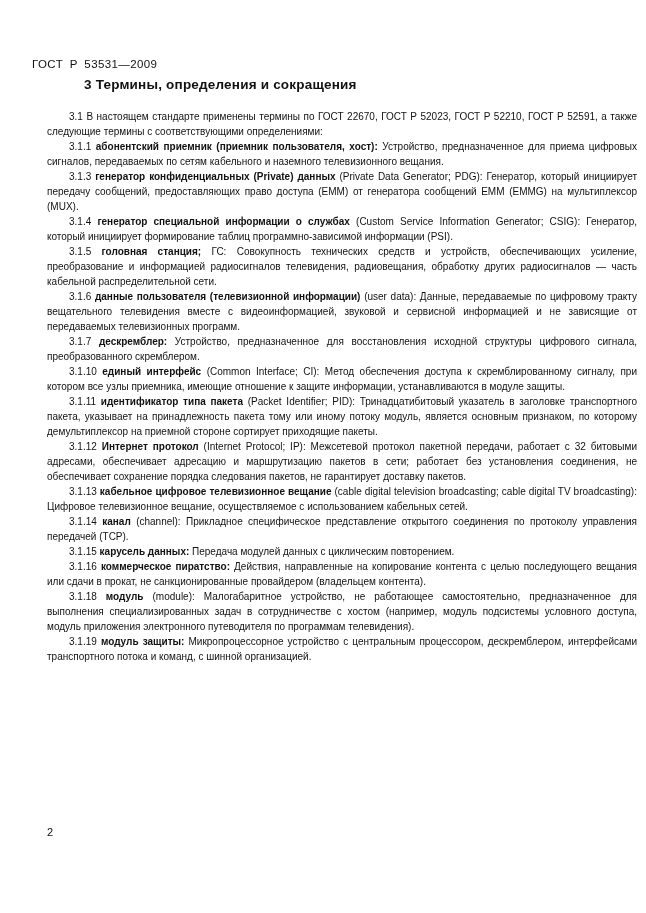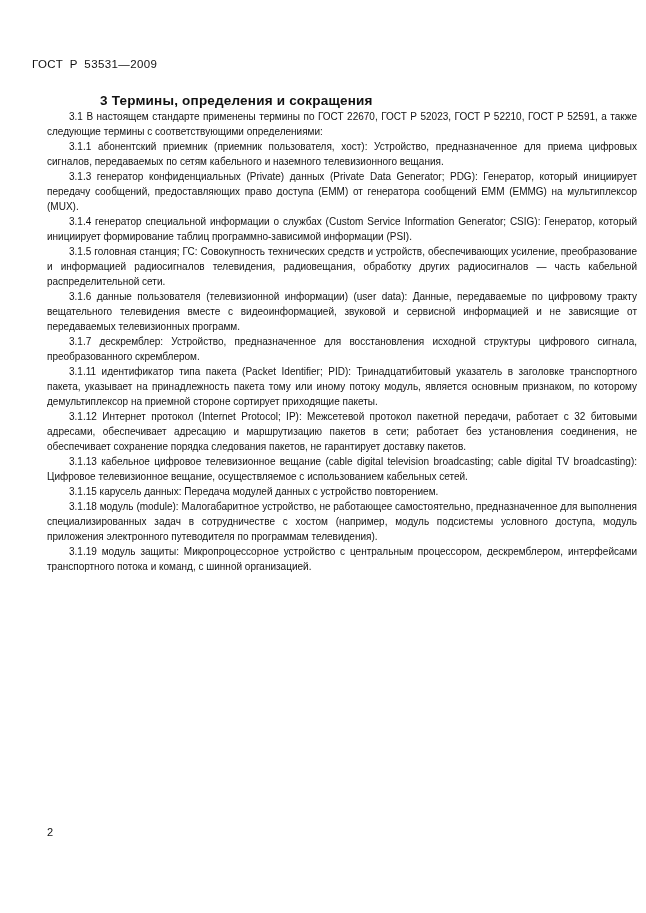--- a/index.html
+++ b/index.html
@@ -14,33 +14,33 @@
   .page { position: absolute; inset: 0; background: #ffffff; }
   .doc-code {
     position: absolute; left: 32px; top: 46px;
     font-size: 11.5px; font-weight: normal;
     letter-spacing: 0.4px; word-spacing: 3px;
     white-space: nowrap;
     margin-top: 12px;
   }
   .section-heading {
     position: absolute; left: 84px; top: 77px;
-    margin: 16px;
+    margin: 0;
     font-size: 13.5px; font-weight: bold;
     letter-spacing: 0.2px;
     white-space: nowrap;
   }
   .body-text {
     position: absolute; left: 47px; top: 109px;
     width: 590px;
     font-size: 10px; line-height: 15px;
     text-align: justify;
   }
   .body-text p { margin: 0; text-indent: 22px; }
-  .body-text .b { font-weight: normal; }
+  .body-text .b { font-weight: bold; }
   .page-num {
     position: absolute; left: 47px; top: 826px;
     font-size: 11px;
   }
 </style>
 </head>
 <body>
 
 <div class="page">
   <div class="doc-code">ГОСТ Р 53531—2009</div>
@@ -48,22 +48,25 @@
   <h1 class="section-heading">3 Термины, определения и сокращения</h1>
 
   <div class="body-text">
       <p><span>3.1 В настоящем стандарте применены термины по ГОСТ 22670, ГОСТ Р 52023, ГОСТ Р 52210, ГОСТ Р 52591, а также следующие термины с соответствующими определениями:</span></p>
       <p><span>3.1.1 </span><span class="b">абонентский приемник (приемник пользователя, хост):</span><span> Устройство, предназначенное для приема цифровых сигналов, передаваемых по сетям кабельного и наземного телевизионного вещания.</span></p>
       <p><span>3.1.3 </span><span class="b">генератор конфиденциальных (Private) данных</span><span> (Private Data Generator; PDG): Генератор, который инициирует передачу сообщений, предоставляющих право доступа (EMM) от генератора сообщений EMM (EMMG) на мультиплексор (MUX).</span></p>
       <p><span>3.1.4 </span><span class="b">генератор специальной информации о службах</span><span> (Custom Service Information Generator; CSIG): Генератор, который инициирует формирование таблиц программно-зависимой информации (PSI).</span></p>
       <p><span>3.1.5 </span><span class="b">головная станция;</span><span> ГС: Совокупность технических средств и устройств, обеспечивающих усиление, преобразование и информацией радиосигналов телевидения, радиовещания, обработку других радиосигналов — часть кабельной распределительной сети.</span></p>
       <p><span>3.1.6 </span><span class="b">данные пользователя (телевизионной информации)</span><span> (user data): Данные, передаваемые по цифровому тракту вещательного телевидения вместе с видеоинформацией, звуковой и сервисной информацией и не зависящие от передаваемых телевизионных программ.</span></p>
       <p><span>3.1.7 </span><span class="b">дескремблер:</span><span> Устройство, предназначенное для восстановления исходной структуры цифрового сигнала, преобразованного скремблером.</span></p>
+      <p><span>3.1.10 </span><span class="b">единый интерфейс</span><span> (Common Interface; CI): Метод обеспечения доступа к скремблированному сигналу, при котором все узлы приемника, имеющие отношение к защите информации, устанавливаются в модуле защиты.</span></p>
       <p><span>3.1.11 </span><span class="b">идентификатор типа пакета</span><span> (Packet Identifier; PID): Тринадцатибитовый указатель в заголовке транспортного пакета, указывает на принадлежность пакета тому или иному потоку модуль, является основным признаком, по которому демультиплексор на приемной стороне сортирует приходящие пакеты.</span></p>
       <p><span>3.1.12 </span><span class="b">Интернет протокол</span><span> (Internet Protocol; IP): Межсетевой протокол пакетной передачи, работает с 32 битовыми адресами, обеспечивает адресацию и маршрутизацию пакетов в сети; работает без установления соединения, не обеспечивает сохранение порядка следования пакетов, не гарантирует доставку пакетов.</span></p>
       <p><span>3.1.13 </span><span class="b">кабельное цифровое телевизионное вещание</span><span> (cable digital television broadcasting; cable digital TV broadcasting): Цифровое телевизионное вещание, осуществляемое с использованием кабельных сетей.</span></p>
-      <p><span>3.1.15 </span><span class="b">карусель данных:</span><span> Передача модулей данных с устройство повторением.</span></p>
+      <p><span>3.1.14 </span><span class="b">канал</span><span> (channel): Прикладное специфическое представление открытого соединения по протоколу управления передачей (TCP).</span></p>
+      <p><span>3.1.15 </span><span class="b">карусель данных:</span><span> Передача модулей данных с циклическим повторением.</span></p>
+      <p><span>3.1.16 </span><span class="b">коммерческое пиратство:</span><span> Действия, направленные на копирование контента с целью последующего вещания или сдачи в прокат, не санкционированные провайдером (владельцем контента).</span></p>
       <p><span>3.1.18 </span><span class="b">модуль</span><span> (module): Малогабаритное устройство, не работающее самостоятельно, предназначенное для выполнения специализированных задач в сотрудничестве с хостом (например, модуль подсистемы условного доступа, модуль приложения электронного путеводителя по программам телевидения).</span></p>
       <p><span>3.1.19 </span><span class="b">модуль защиты:</span><span> Микропроцессорное устройство с центральным процессором, дескремблером, интерфейсами транспортного потока и команд, с шинной организацией.</span></p>
     </div>
 
   <div class="page-num">2</div>
 </div>
 
 </body></html>

